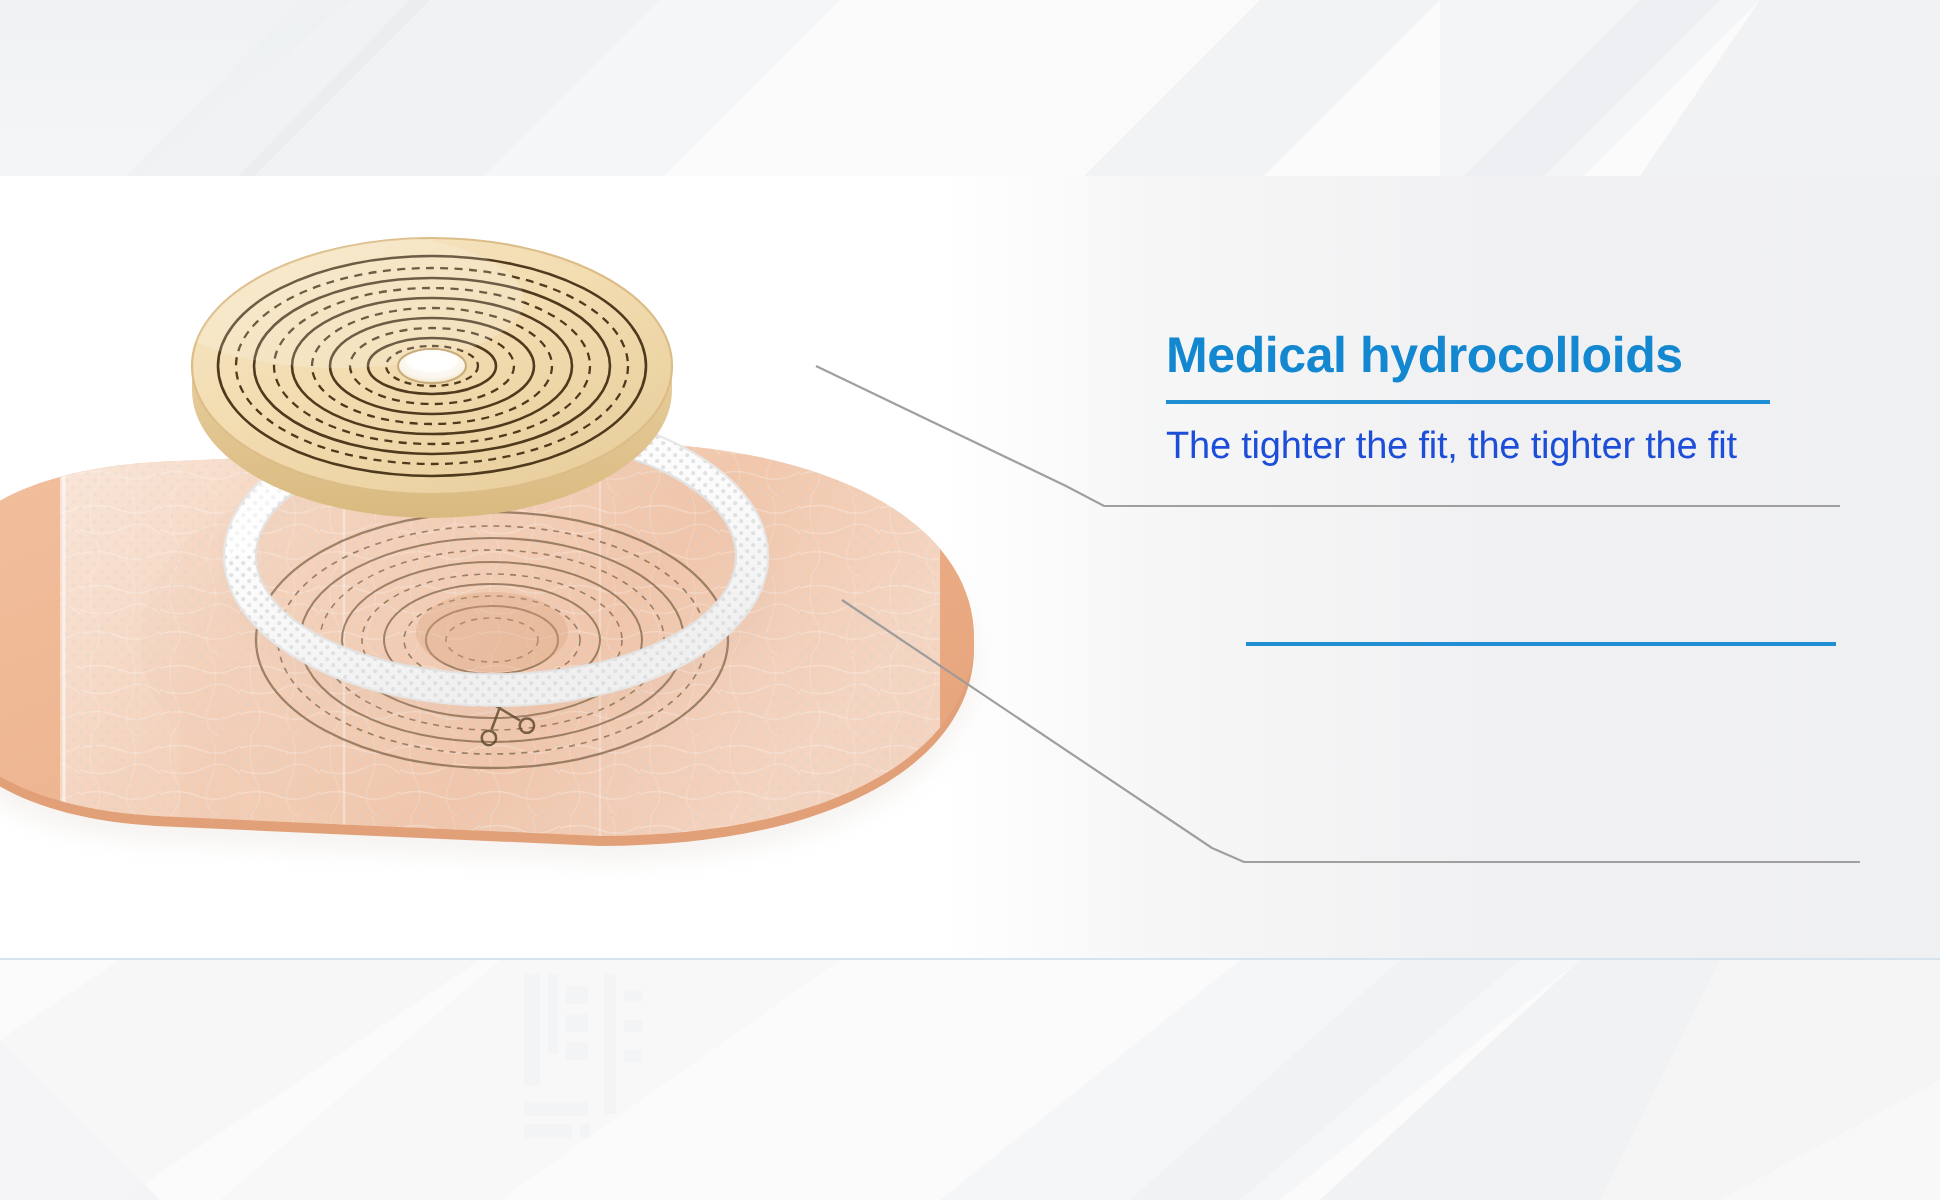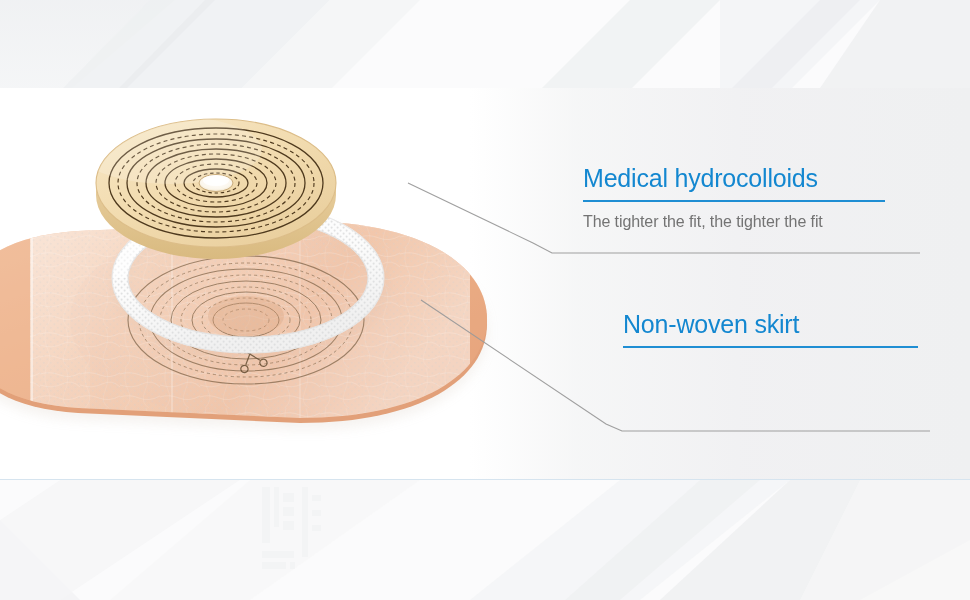--- a/index.html
+++ b/index.html
@@ -30,28 +30,28 @@
     position:absolute;left:0;top:391px;width:970px;height:1px;
     background:#d6e4ef;
   }
 
   
   .illustration{position:absolute;left:0;top:88px;width:600px;height:391px;}
 
   
   .callout{position:absolute;}
   .callout-title{
-    font-size:25px;font-weight:400;color:#1387d0;
+    font-size:25px;font-weight:700;color:#1387d0;
     letter-spacing:-.2px;white-space:nowrap;line-height:1;
   }
   .callout-rule{
     height:2px;background:#1f8ed3;margin-top:9px;
   }
   .callout-body{
-    margin-top:9px;font-size:16px;color:#737373;line-height:1.35;
+    margin-top:9px;font-size:19px;color:#1d4ed8;line-height:1.35;
     letter-spacing:-.1px;
   }
   #callout-1{left:583px;top:166px;width:332px;}
   #callout-1 .callout-rule{width:302px;}
   #callout-2{left:623px;top:312px;width:310px;}
   #callout-2 .callout-rule{width:295px;}
 
   .leaders{position:absolute;inset:0;pointer-events:none;}
 </style>
 </head>
@@ -285,17 +285,16 @@
     <path d="M421,300 L606,424 L622,431 L930,431" fill="none" stroke="#9a9a9a" stroke-width="1.1" opacity=".95"></path>
   </svg>
 
   <div class="callout" id="callout-1">
     <div class="callout-title">Medical hydrocolloids</div>
     <div class="callout-rule"></div>
     <div class="callout-body">The tighter the fit, the tighter the fit</div>
   </div>
 
   <div class="callout" id="callout-2">
-    <div class="callout-title">Non-woven skirt</div>
     <div class="callout-rule"></div>
   </div>
 
 </div>
 
 </body></html>

